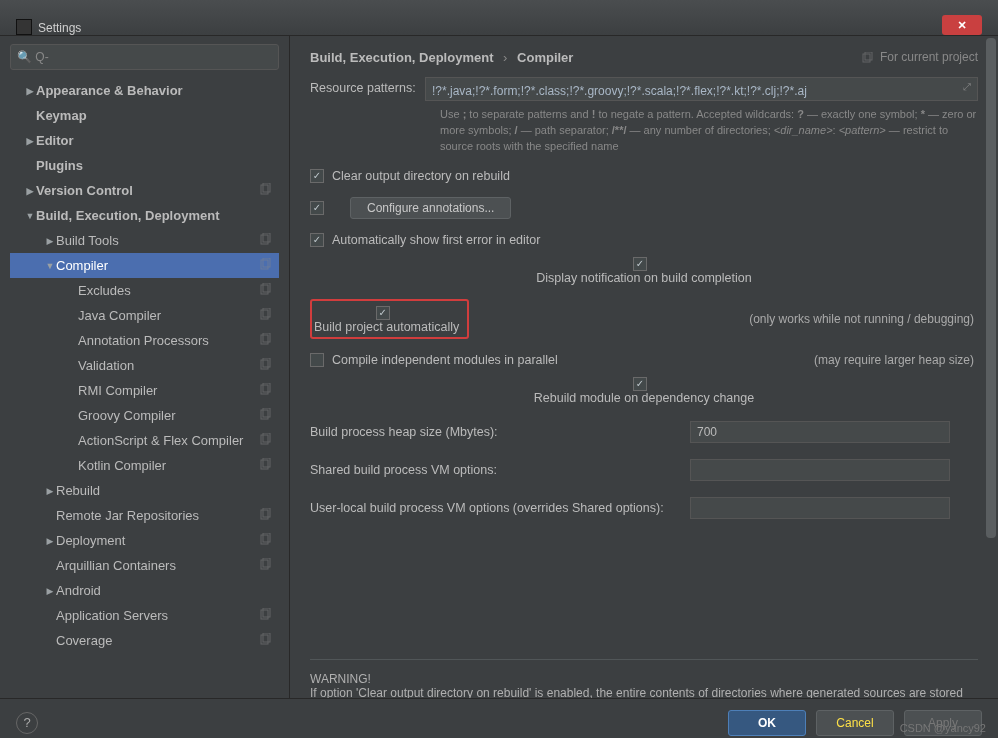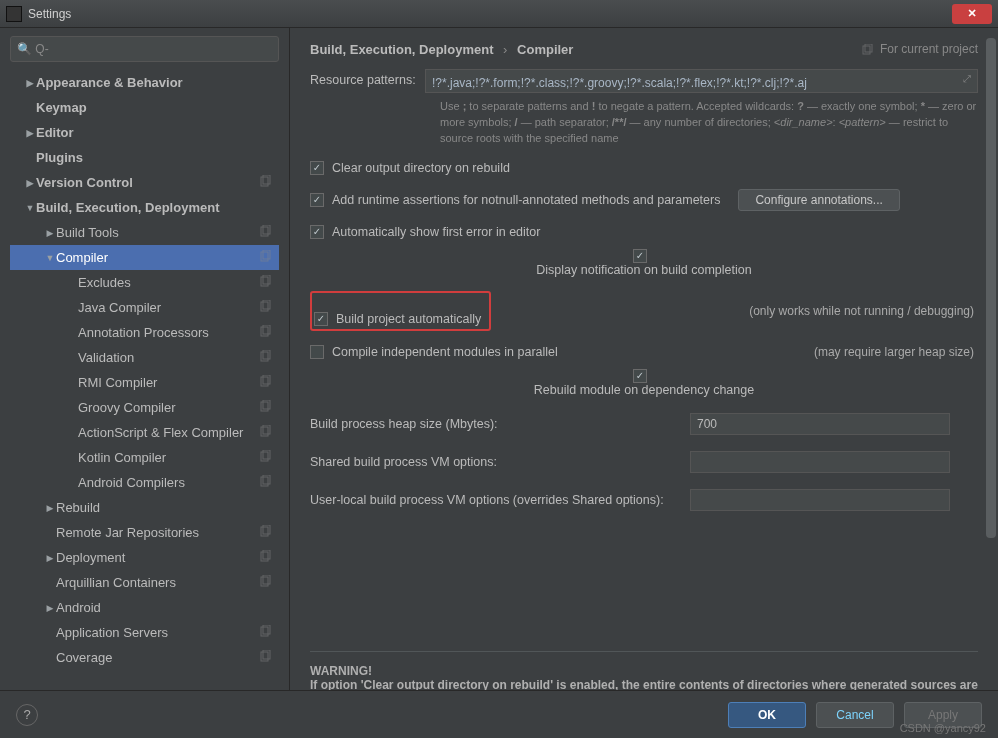--- a/index.html
+++ b/index.html
@@ -1,17 +1,17 @@
 <!DOCTYPE html>
 <html><head>
 <meta charset="utf-8">
 <style>
 * { box-sizing: border-box; margin: 0; padding: 0; font-family: "Segoe UI", Arial, sans-serif; }
 body { background: #3c3f41; color: #bbbbbb; width: 998px; height: 738px; overflow: hidden; position: relative; }
-.titlebar { height: 28px; background: linear-gradient(#4a4d4f,#3c3f41); display:flex; align-items:center; padding:0 6px; border-bottom:1px solid #282828; }
+.titlebar { height: 36px; background: linear-gradient(#4a4d4f,#3c3f41); display:flex; align-items:flex-end; padding:0 16px; border-bottom:1px solid #282828; }
 .titlebar .icon { width:16px; height:16px; background:#343434; display:inline-block; margin-right:6px; border:1px solid #111;}
 .titlebar .title { font-size:12px; color:#d0d0d0; flex:1;}
 .close-btn { width:40px; height:20px; background:#c94040; border-radius:3px; display:flex; align-items:center; justify-content:center; color:white; font-weight:bold; font-size:11px;}
 .dialog-body { display:flex; height: 662px;}
 .sidebar { width: 290px; border-right:1px solid #282828; padding:8px 10px 8px 10px; display:flex; flex-direction:column;}
 .search { height:26px; background:#45494a; border:1px solid #555; border-radius:3px; display:flex; align-items:center; padding:0 6px; margin-bottom:8px; font-size:12px; color:#888;}
 .tree { flex:1; overflow:auto; font-size:13px; }
 .tree-item { height:25px; display:flex; align-items:center; padding-left:10px; position:relative; cursor:default; white-space:nowrap;}
 .tree-item .arrow { width:12px; color:#9aa0a3; font-size:9px; display:inline-block; text-align:center;}
 .tree-item.bold { font-weight:bold;}
@@ -33,31 +33,31 @@
 .pattern-input { flex:1; height:24px; background:#45494a; border:1px solid #555; padding:6px 24px 2px 6px; font-family:Consolas,monospace; font-size:12px; color:#a9b7c6; position:relative;}
 .expand { position:absolute; right:6px; top:3px; font-size:10px; color:#888;}
 .hint { font-size:11px; color:#888; margin-left:130px; margin-top:6px; line-height:1.45; max-width:540px;}
 .hint i { }
 .check-line { margin-top:14px; font-size:12.5px; display:flex; align-items:center;}
 .check-line.tight { margin-top:10px;flex-direction:column;}
 .chk { width:14px; height:14px; border:1px solid #6a6a6a; background:#43494a; margin-right:8px; display:flex; align-items:center; justify-content:center; font-size:10px; color:#a9b7c6;}
 .chk.on::after { content:"✓"; color:#bfc8cc;}
 .check-line .note { margin-left:auto; font-size:12px; color:#aaa; padding-right:4px;}
 .cfg-btn { margin-left:18px; background:#4c5052; border:1px solid #5e6264; color:#c8c8c8; padding:3px 16px; font-size:12px; border-radius:3px;}
-.highlight-box { border:2px solid #d13d3d; border-radius:3px; padding:19px 8px 3px 2px; display:inline-flex; align-items:center;}
+.highlight-box { border:2px solid #d13d3d; border-radius:3px; padding:5px 8px 3px 2px; display:inline-flex; align-items:center;flex-direction:column;}
 .form-row { margin-top:16px; display:flex; align-items:center; font-size:12.5px;}
 .form-row .flab { width:380px;}
 .form-row input[type=text]{ width:260px; height:22px; background:#45494a; border:1px solid #555; color:#bbb; padding:0 6px; font-size:12px;}
 hr.sep { border:none; border-top:1px solid #515658; margin-top:22px;}
 .warn { margin-top:12px; font-size:12px; color:#b0b0b0;}
-.warn b { font-weight:bold;margin-top:13px;}
+.warn b { font-weight:normal;margin-top:13px;}
 .footer { height:48px; border-top:1px solid #282828; display:flex; align-items:center; padding:0 16px; gap:10px;}
 .help { width:22px; height:22px; border:1px solid #666; border-radius:50%; display:flex; align-items:center; justify-content:center; font-size:13px; color:#aaa;}
 .footer .spacer { flex:1;}
-.btn { min-width:78px; height:26px; background:#4c5052; border:1px solid #5e6264; color:#7dd3fc; font-size:12px; border-radius:3px;}
+.btn { min-width:78px; height:26px; background:#4c5052; border:1px solid #5e6264; color:#fde047; font-size:12px; border-radius:3px;}
 .btn.primary { background:#365880; border-color:#4d7fb8; color:#fff; font-weight:bold;}
 .btn.disabled { color:#777;}
 .watermark { position:absolute; right:12px; bottom:4px; font-size:11px; color:#777;}
 svg.copyic { width:12px; height:12px; fill:#8c8c8c;}
 </style>
 </head>
 <body>
 
 <div class="titlebar">
   <span class="icon"></span>
@@ -168,28 +168,20 @@
           <span class="arrow"></span> 
           <span>ActionScript &amp; Flex Compiler</span>
           <span class="copy"><svg class="copyic">
               <rect x="2" y="2" width="7" height="9" fill="none" stroke="#888"></rect>
               <rect x="4" y="0" width="7" height="9" fill="none" stroke="#888"></rect>
             </svg></span>
         </div>
         <div class="tree-item l3">
           <span class="arrow"></span> 
           <span>Kotlin Compiler</span>
-          <span class="copy"><svg class="copyic">
-              <rect x="2" y="2" width="7" height="9" fill="none" stroke="#888"></rect>
-              <rect x="4" y="0" width="7" height="9" fill="none" stroke="#888"></rect>
-            </svg></span>
-        </div>
-        <div class="tree-item l3">
-          <span class="arrow"></span> 
-          <span>Android Compilers</span>
           <span class="copy"><svg class="copyic">
               <rect x="2" y="2" width="7" height="9" fill="none" stroke="#888"></rect>
               <rect x="4" y="0" width="7" height="9" fill="none" stroke="#888"></rect>
             </svg></span>
         </div>
         <div class="tree-item l2">
           <span class="arrow">▶</span> 
           <span>Rebuild</span>
         </div>
         <div class="tree-item l2">
@@ -268,21 +260,20 @@
     <div class="hint">
       <span>Use </span><b>;</b><span> to separate patterns and </span><b>!</b><span> to negate a pattern. Accepted wildcards: </span><b>?</b><span> — exactly one symbol; </span><b>*</b><span> — zero or more symbols; </span><b>/</b><span> — path separator; </span><b>/**/</b><span> — any number of directories; </span><i>&lt;dir_name&gt;</i><span>: </span><i>&lt;pattern&gt;</i><span> — restrict to source roots with the specified name</span>
     </div>
 
     <div class="check-line">
       <span class="chk on"></span>
       <span>Clear output directory on rebuild</span>
     </div>
     <div class="check-line">
       <span class="chk on"></span>
-      <span>Add runtime assertions for notnull-annotated methods and parameters</span>
       <button class="cfg-btn">Configure annotations...</button>
     </div>
     <div class="check-line">
       <span class="chk on"></span>
       <span>Automatically show first error in editor</span>
     </div>
     <div class="check-line tight">
       <span class="chk on"></span>
       <span>Display notification on build completion</span>
     </div>

